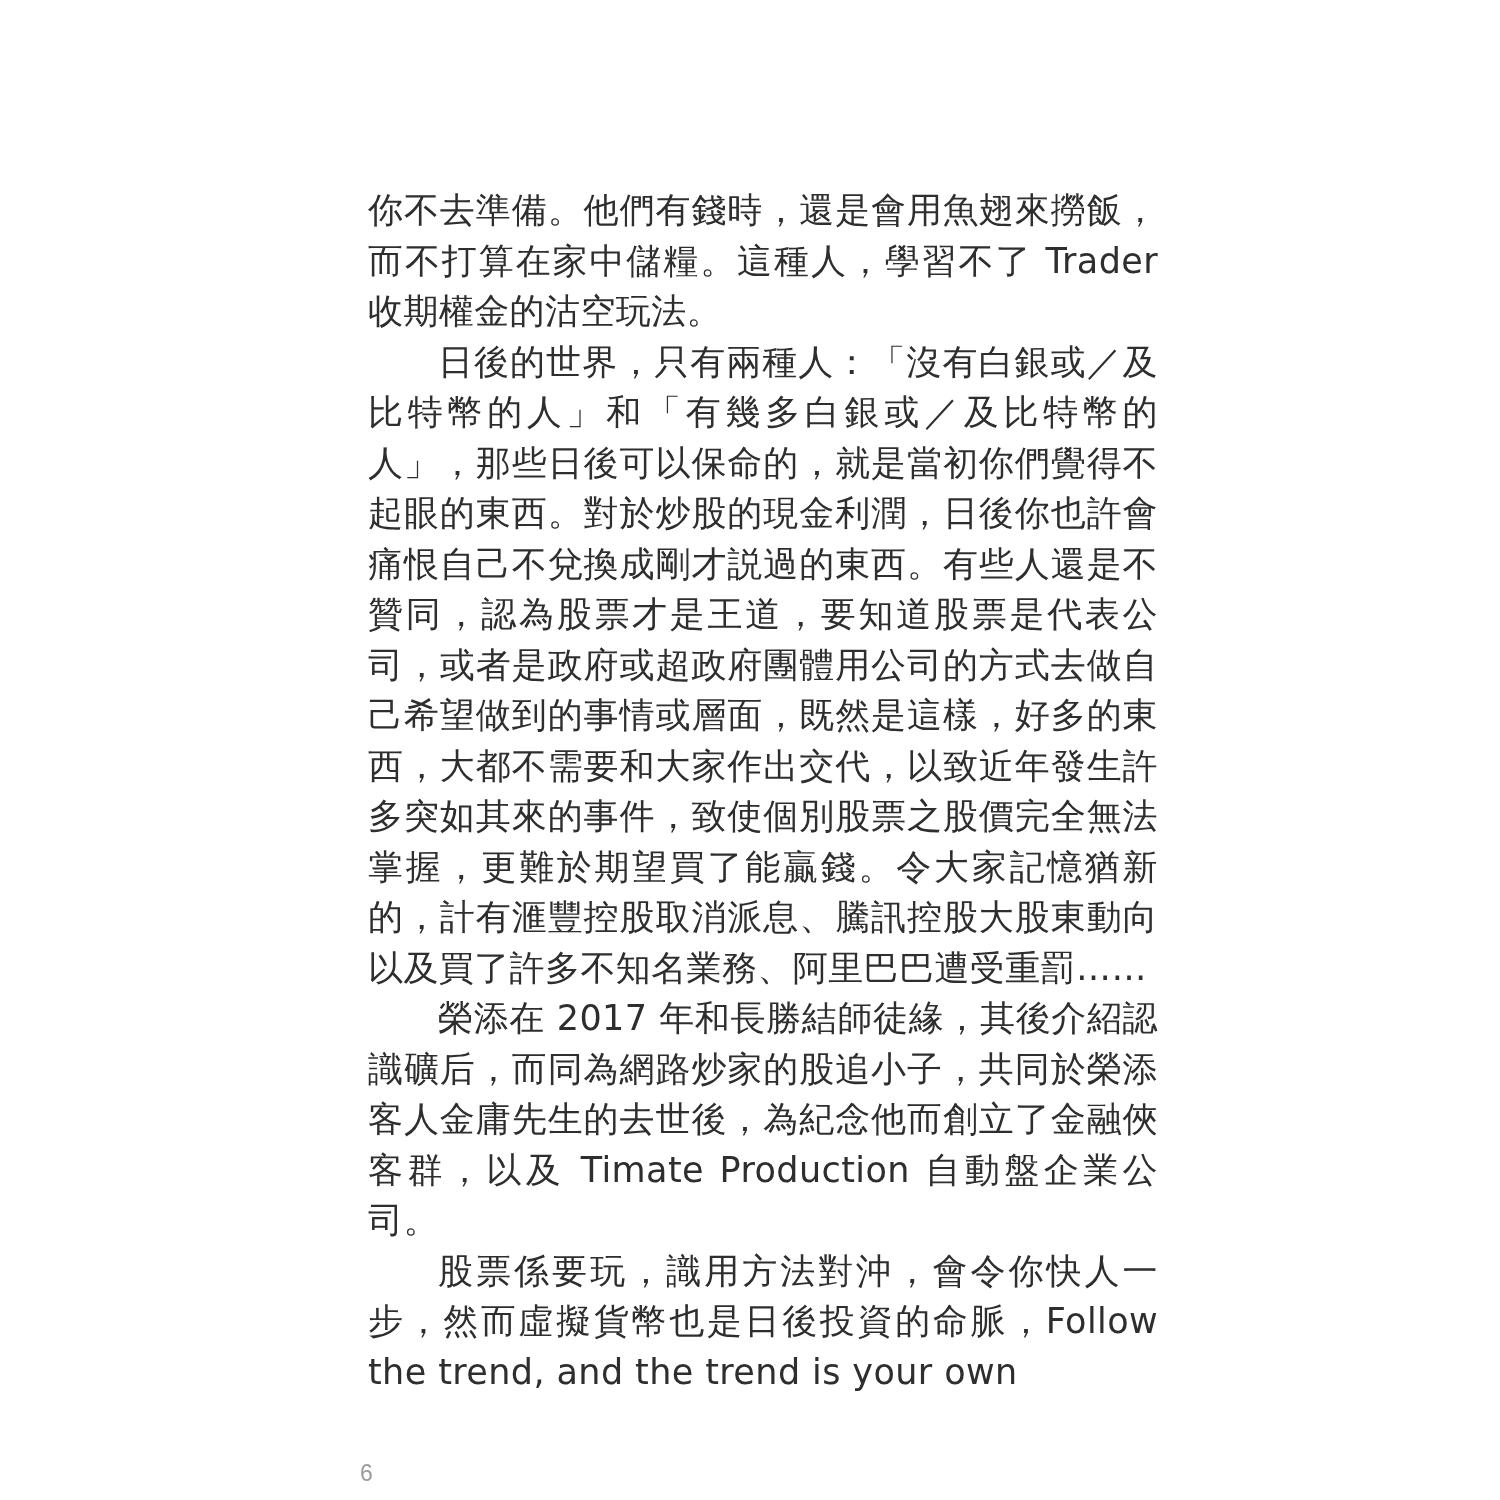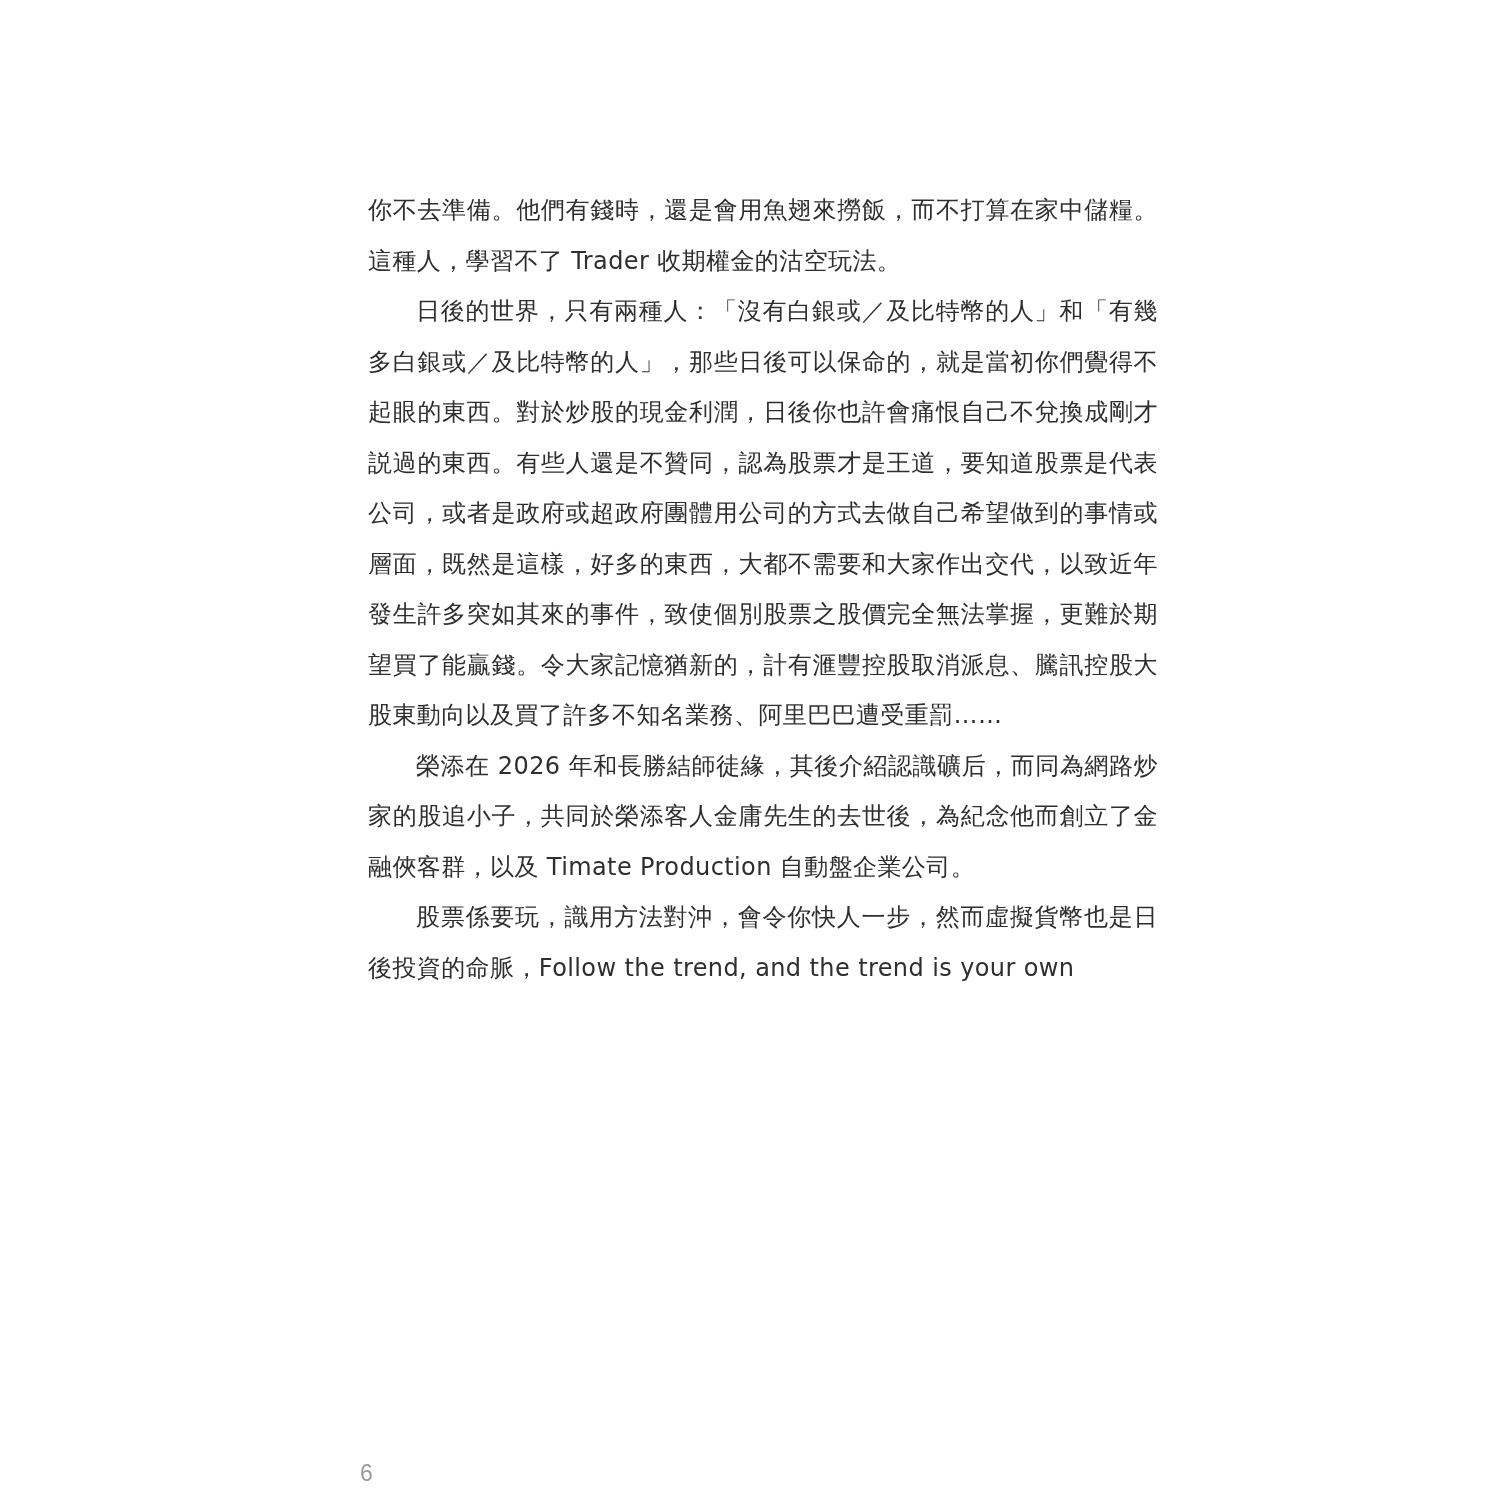--- a/index.html
+++ b/index.html
@@ -23,21 +23,21 @@
     box-sizing: border-box;
   }
   .text-column {
     position: absolute;
     left: 368px;
     top: 185px;
     width: 790px;
   }
   .para {
     margin: 0;
-    font-size: 24px;
+    font-size: 35px;
     line-height: 50.5px;
     letter-spacing: 0.4px;
     text-align: justify;
     text-justify: inter-character;
     color: #2e2e2e;
     font-family: "DejaVu Sans", "Liberation Sans", sans-serif;
     font-weight: 400;
   }
   .para.indent {
     text-indent: 2em;
@@ -52,19 +52,19 @@
   }
 </style>
 </head>
 <body>
 
 <div class="page">
 
   <div class="text-column">
     <p class="para">你不去準備。他們有錢時，還是會用魚翅來撈飯，而不打算在家中儲糧。這種人，學習不了 Trader 收期權金的沽空玩法。</p>
     <p class="para indent">日後的世界，只有兩種人：「沒有白銀或／及比特幣的人」和「有幾多白銀或／及比特幣的人」，那些日後可以保命的，就是當初你們覺得不起眼的東西。對於炒股的現金利潤，日後你也許會痛恨自己不兌換成剛才説過的東西。有些人還是不贊同，認為股票才是王道，要知道股票是代表公司，或者是政府或超政府團體用公司的方式去做自己希望做到的事情或層面，既然是這樣，好多的東西，大都不需要和大家作出交代，以致近年發生許多突如其來的事件，致使個別股票之股價完全無法掌握，更難於期望買了能贏錢。令大家記憶猶新的，計有滙豐控股取消派息、騰訊控股大股東動向以及買了許多不知名業務、阿里巴巴遭受重罰……</p>
-    <p class="para indent">榮添在 2026 年和長勝結師徒緣，其後介紹認識礦后，而同為網路炒家的股追小子，共同於榮添客人金庸先生的去世後，為紀念他而創立了金融俠客群，以及 Timate Production 自動盤企業公司。</p>
+    <p class="para indent">榮添在 2017 年和長勝結師徒緣，其後介紹認識礦后，而同為網路炒家的股追小子，共同於榮添客人金庸先生的去世後，為紀念他而創立了金融俠客群，以及 Timate Production 自動盤企業公司。</p>
     <p class="para indent">股票係要玩，識用方法對沖，會令你快人一步，然而虛擬貨幣也是日後投資的命脈，Follow the trend, and the trend is your own</p>
   </div>
 
   <div class="page-number">6</div>
 
 </div>
 
 </body></html>

